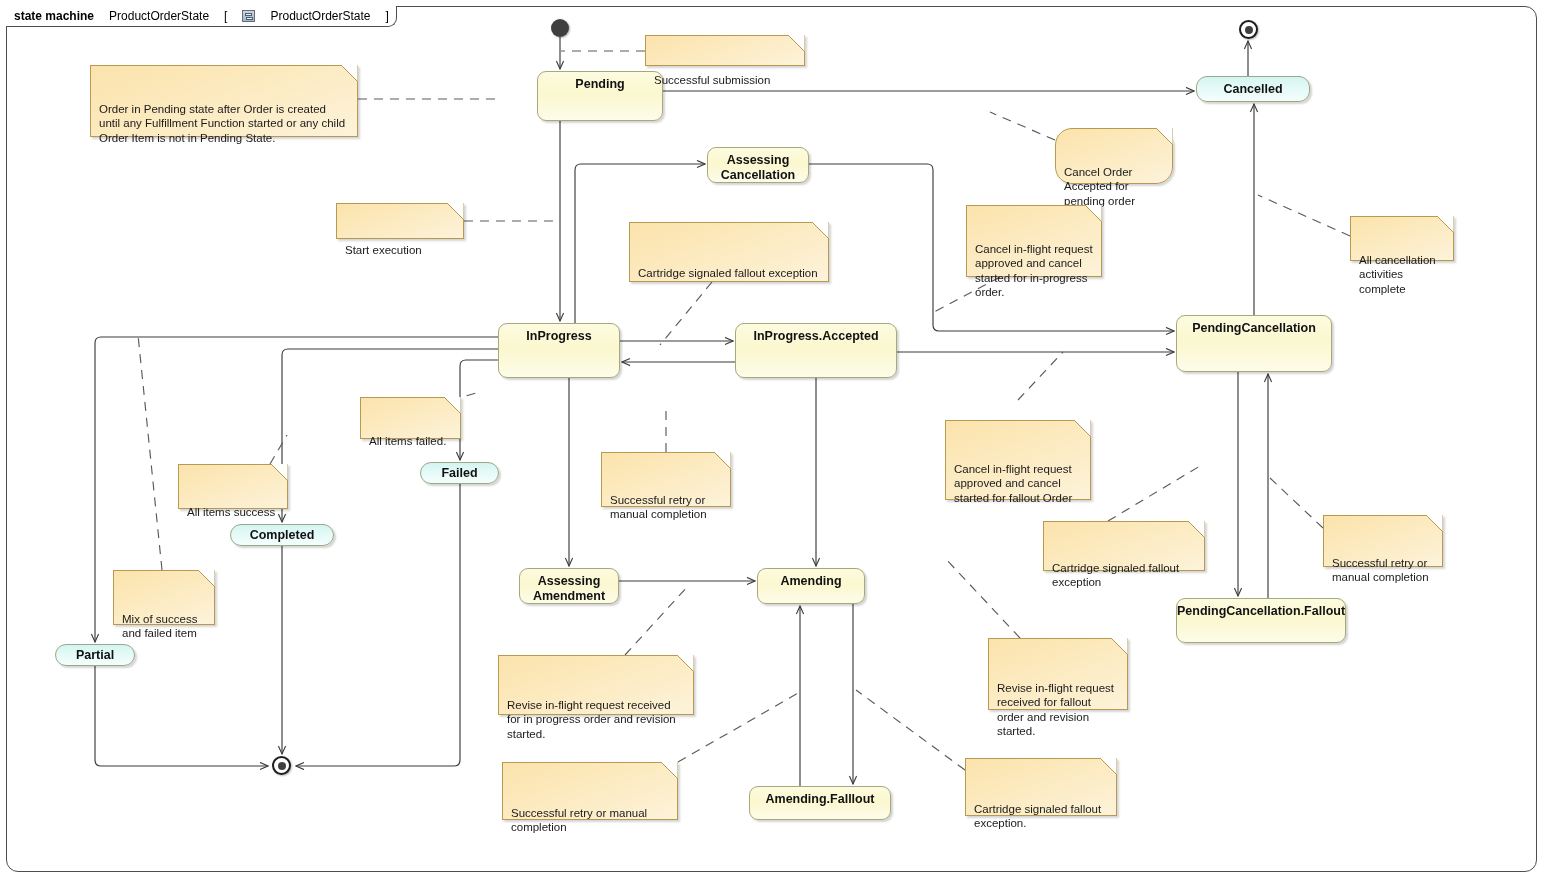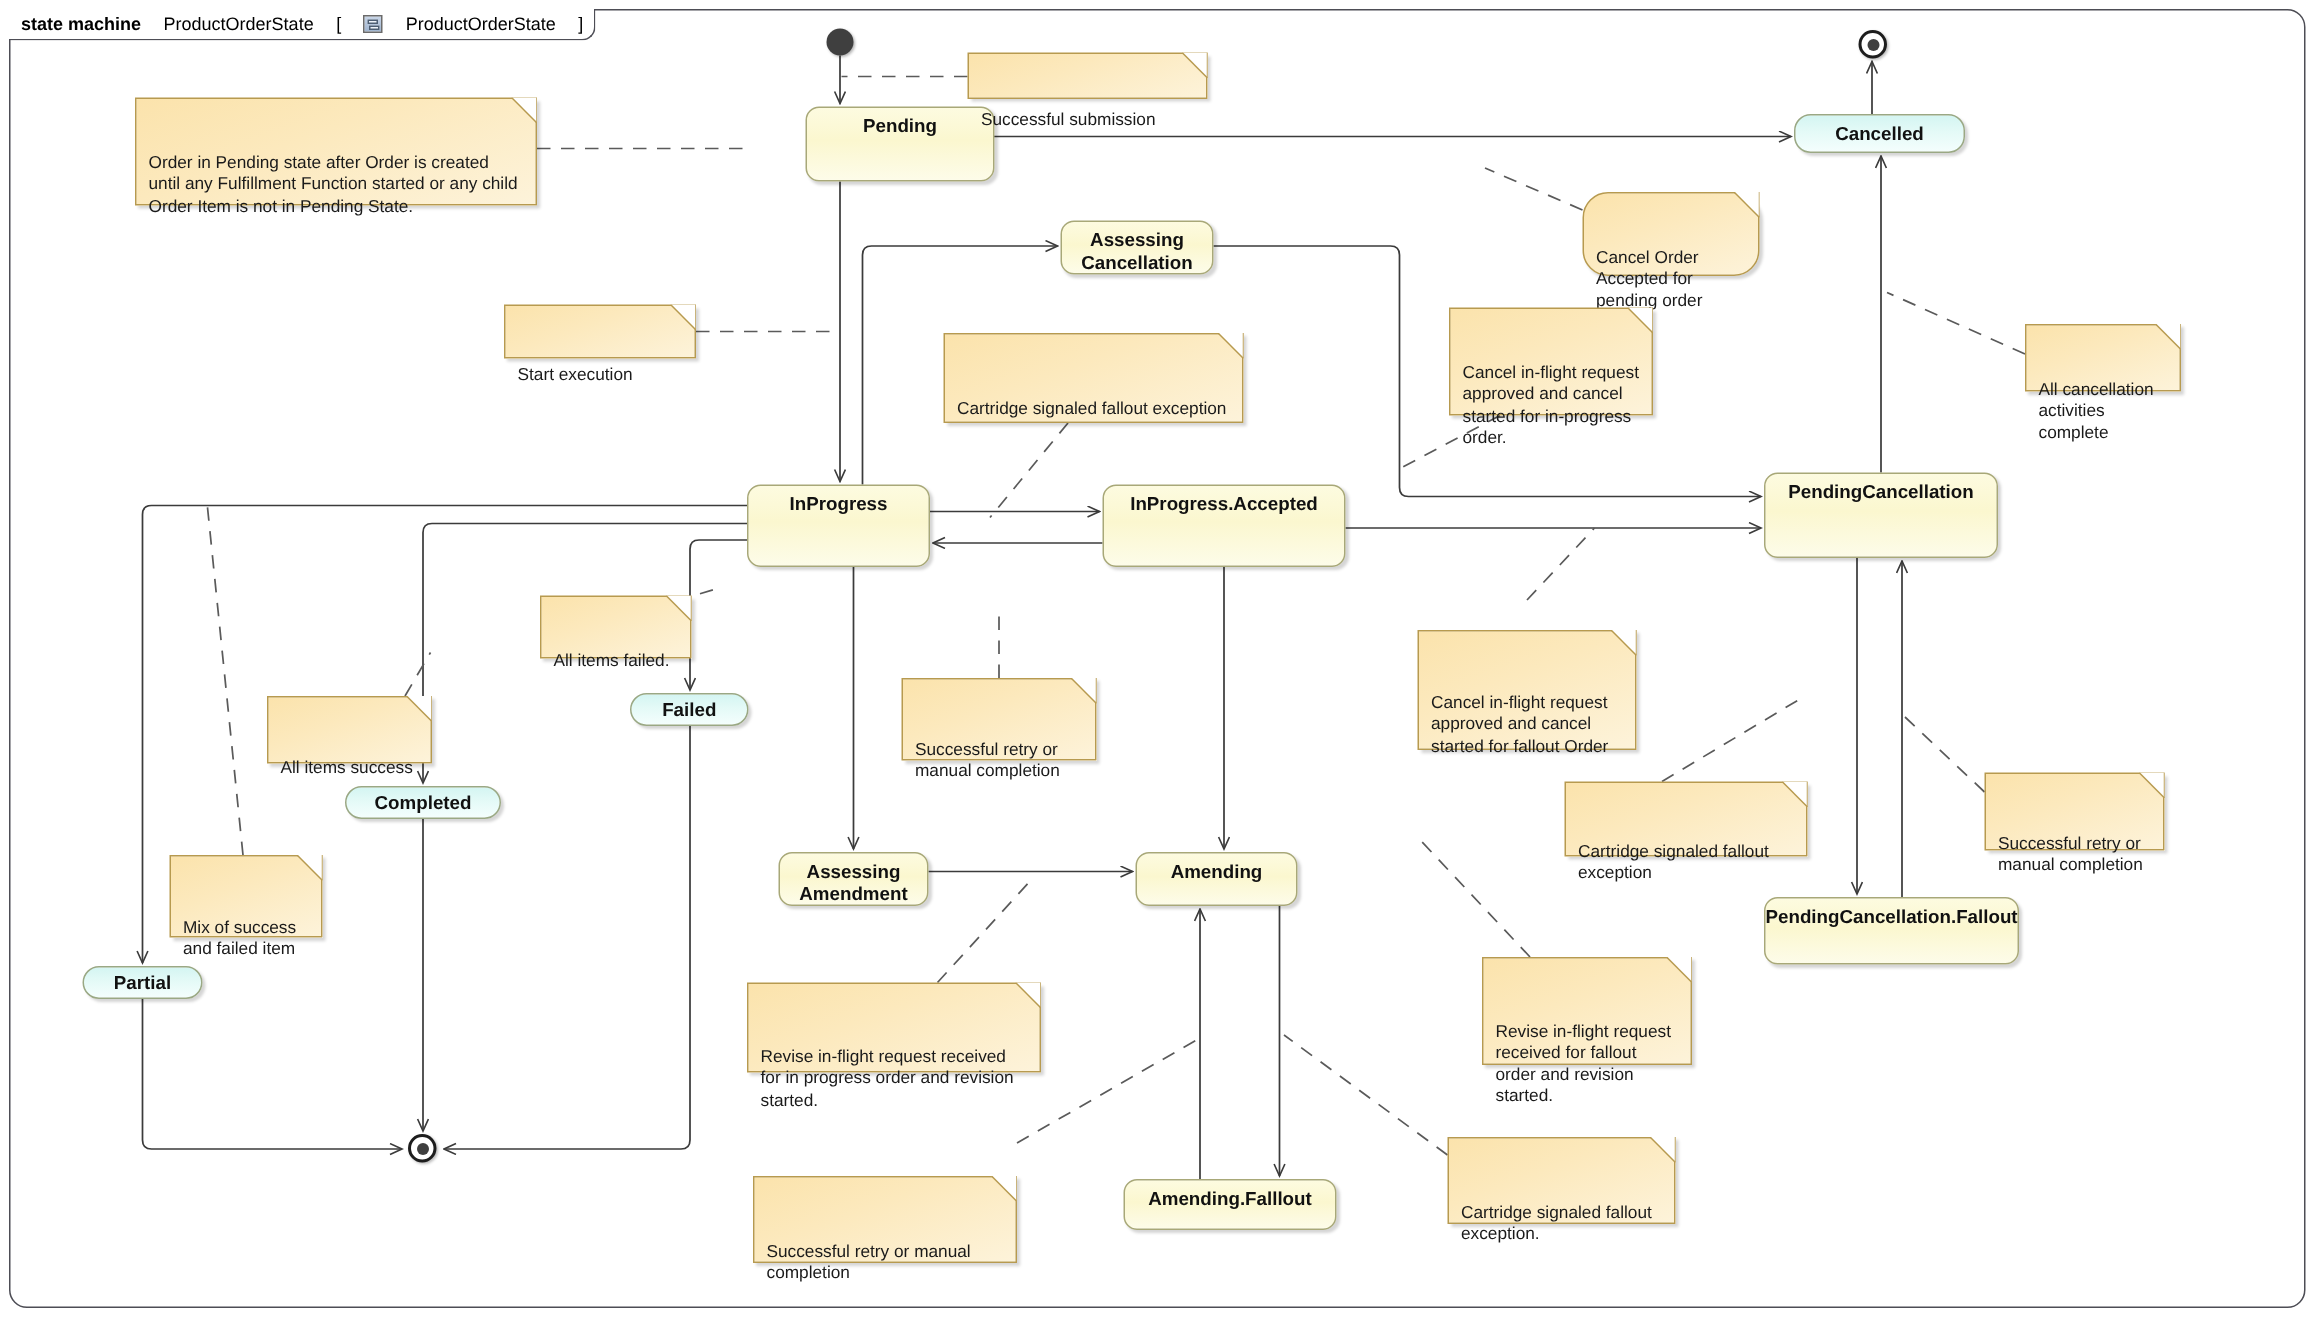--- a/index.html
+++ b/index.html
@@ -455,21 +455,21 @@
 
   <div class="note" style="left:988px; top:638px; width:140px; height:72px; padding-top:13px;">
     <svg class="note-fold-svg" viewBox="0 0 17 17">
       <path d="M0,0 L17,17 L17,0 Z" fill="#ffffff" stroke="none"></path>
       <path d="M0,0 L17,17" stroke="#b79a4f" stroke-width="1" fill="none"></path>
       <path d="M17,0 L17,17" stroke="#b79a4f" stroke-width="1" fill="none"></path>
     </svg>
     <div class="note-body">Revise in-flight request received for fallout order and revision started.</div>
   </div>
 
-  <div class="note" style="left:502px; top:762px; width:176px; height:58px; padding-top:14px;margin-top:22px;">
+  <div class="note" style="left:502px; top:762px; width:176px; height:58px; padding-top:14px;">
     <svg class="note-fold-svg" viewBox="0 0 17 17">
       <path d="M0,0 L17,17 L17,0 Z" fill="#ffffff" stroke="none"></path>
       <path d="M0,0 L17,17" stroke="#b79a4f" stroke-width="1" fill="none"></path>
       <path d="M17,0 L17,17" stroke="#b79a4f" stroke-width="1" fill="none"></path>
     </svg>
     <div class="note-body">Successful retry or manual
 completion</div>
   </div>
 
   <div class="note" style="left:965px; top:758px; width:152px; height:58px; padding-top:14px;">

